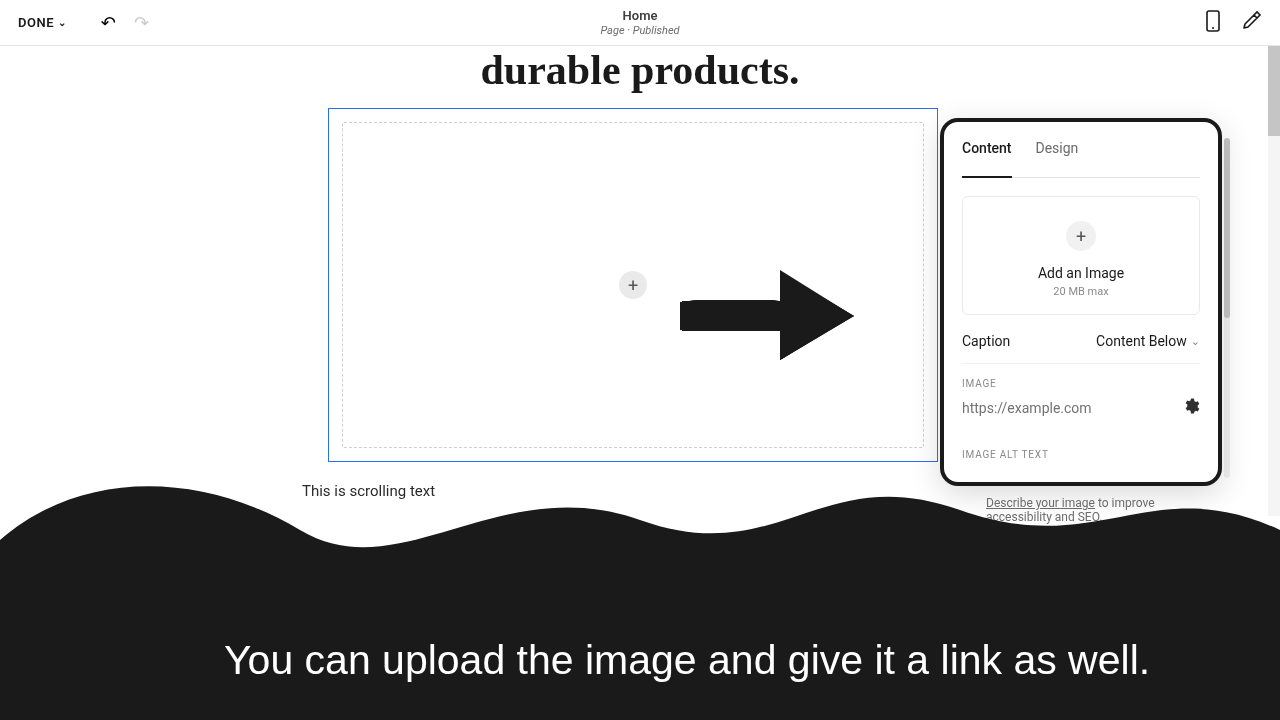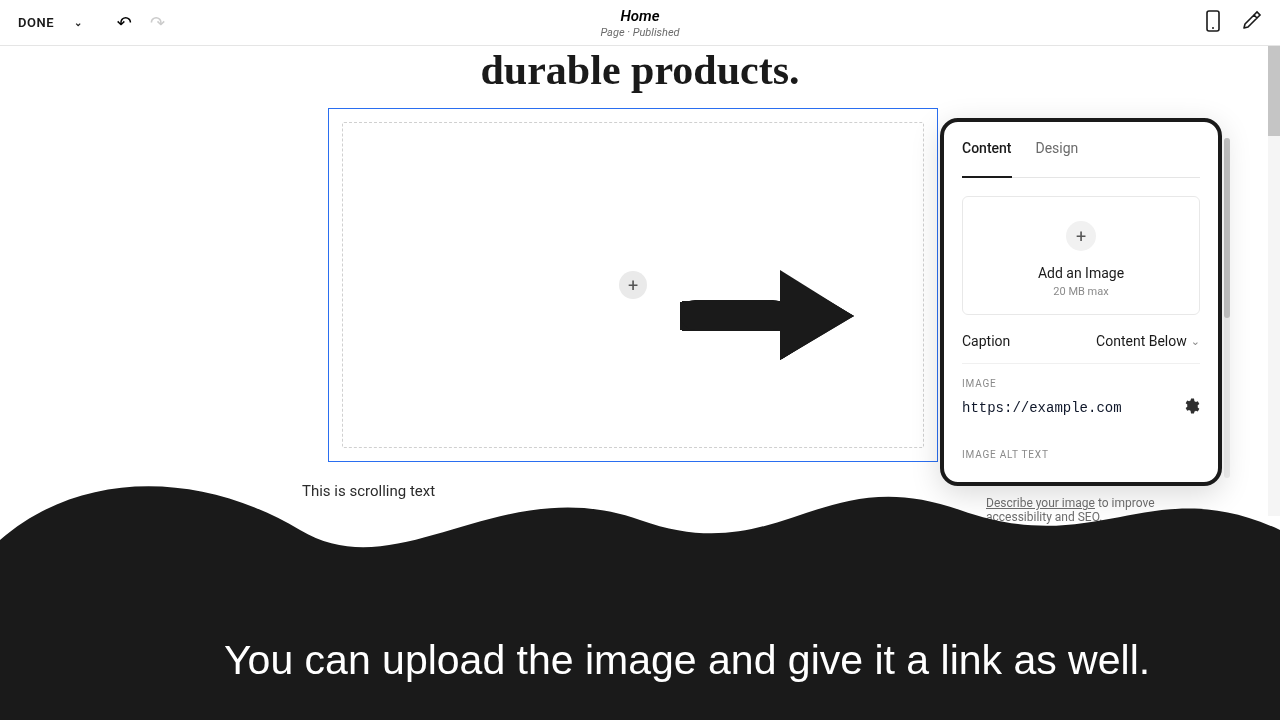--- a/index.html
+++ b/index.html
@@ -1,27 +1,27 @@
 <!DOCTYPE html>
 <html><head>
 <meta charset="utf-8">
 <style>
   * { box-sizing: border-box; margin: 0; padding: 0; }
   html, body { width: 1280px; height: 720px; font-family: -apple-system, BlinkMacSystemFont, "Segoe UI", Roboto, Helvetica, Arial, sans-serif; background: #fff; overflow: hidden; position: relative; }
   
   
   .topbar { height: 46px; border-bottom: 1px solid #e5e5e5; display: flex; align-items: center; padding: 0 18px; position: relative; }
   .topbar-left { display: flex; align-items: center; gap: 20px; }
-  .done-btn { font-size: 13px; font-weight: 600; letter-spacing: 0.5px; color: #1a1a1a; display: flex; align-items: center; gap: 20px; cursor: pointer; }
+  .done-btn { font-size: 13px; font-weight: 600; letter-spacing: 0.5px; color: #1a1a1a; display: flex; align-items: center; gap: 4px; cursor: pointer; }
   .done-btn .chev { font-size: 10px; }
   .undo-redo { display: flex; gap: 18px; margin-left: 14px; }
   .undo-redo span { font-size: 18px; cursor: pointer; }
   .redo { color: #ccc; }
   .topbar-center { position: absolute; left: 50%; transform: translateX(-50%); text-align: center; }
-  .page-title { font-size: 15px; font-weight: 600; color: #000000; font-style: italic; }
+  .page-title { font-size: 13px; font-weight: 600; color: #404040; }
   .page-sub { font-size: 11px; color: #6b6b6b; font-style: italic; margin-top: 1px; }
   .topbar-right { margin-left: auto; display: flex; gap: 20px; }
   .topbar-right .icon { cursor: pointer; }
   
   
   .canvas { position: relative; height: 674px; }
   .heading { font-family: Georgia, 'Times New Roman', serif; font-weight: 700; font-size: 42px; color: #1a1a1a; text-align: center; margin-top: 0px; }
   
   .image-block { position: absolute; left: 328px; top: 62px; width: 610px; height: 354px; border: 1px solid #2a6ef0; }
   .image-inner { position: absolute; left: 13px; top: 13px; right: 13px; bottom: 13px; border: 1px dashed #d0d0d0; border-radius: 2px; background: #fff; display: flex; align-items: center; justify-content: center; }
@@ -43,21 +43,21 @@
   .add-image-card .lbl { font-size: 14px; color: #1a1a1a; }
   .add-image-card .sub { font-size: 11px; color: #8a8a8a; margin-top: 4px; }
   
   .row { display: flex; justify-content: space-between; padding: 18px 0 14px 0; border-bottom: 1px solid #f0f0f0; }
   .row-label { font-size: 14px; color: #1a1a1a; }
   .row-value { font-size: 14px; color: #1a1a1a; display: flex; align-items: center; gap: 4px; cursor: pointer; }
   .row-value .chev { font-size: 11px; color: #888; }
   
   .section-label { font-size: 10px; letter-spacing: 0.8px; color: #8a8a8a; margin-top: 14px; }
   .link-row { display: flex; align-items: center; justify-content: space-between; margin-top: 8px; padding-bottom: 10px; }
-  .link-placeholder { font-size: 14px; color: #0f172a; font-family: Liberation Mono, monospace; }
+  .link-placeholder { font-size: 14px; color: #737373; }
   .gear { font-size: 16px; color: #1a1a1a; cursor: pointer; }
   
   .alt-label { font-size: 10px; letter-spacing: 0.8px; color: #8a8a8a; margin-top: 20px; }
   
   .describe-row { position: absolute; right: 78px; top: 450px; font-size: 12px; color: #6b6b6b; width: 216px; }
   .describe-row .ul { text-decoration: underline; }
   
   
   .arrow { position: absolute; left: 680px; top: 222px; }
   

